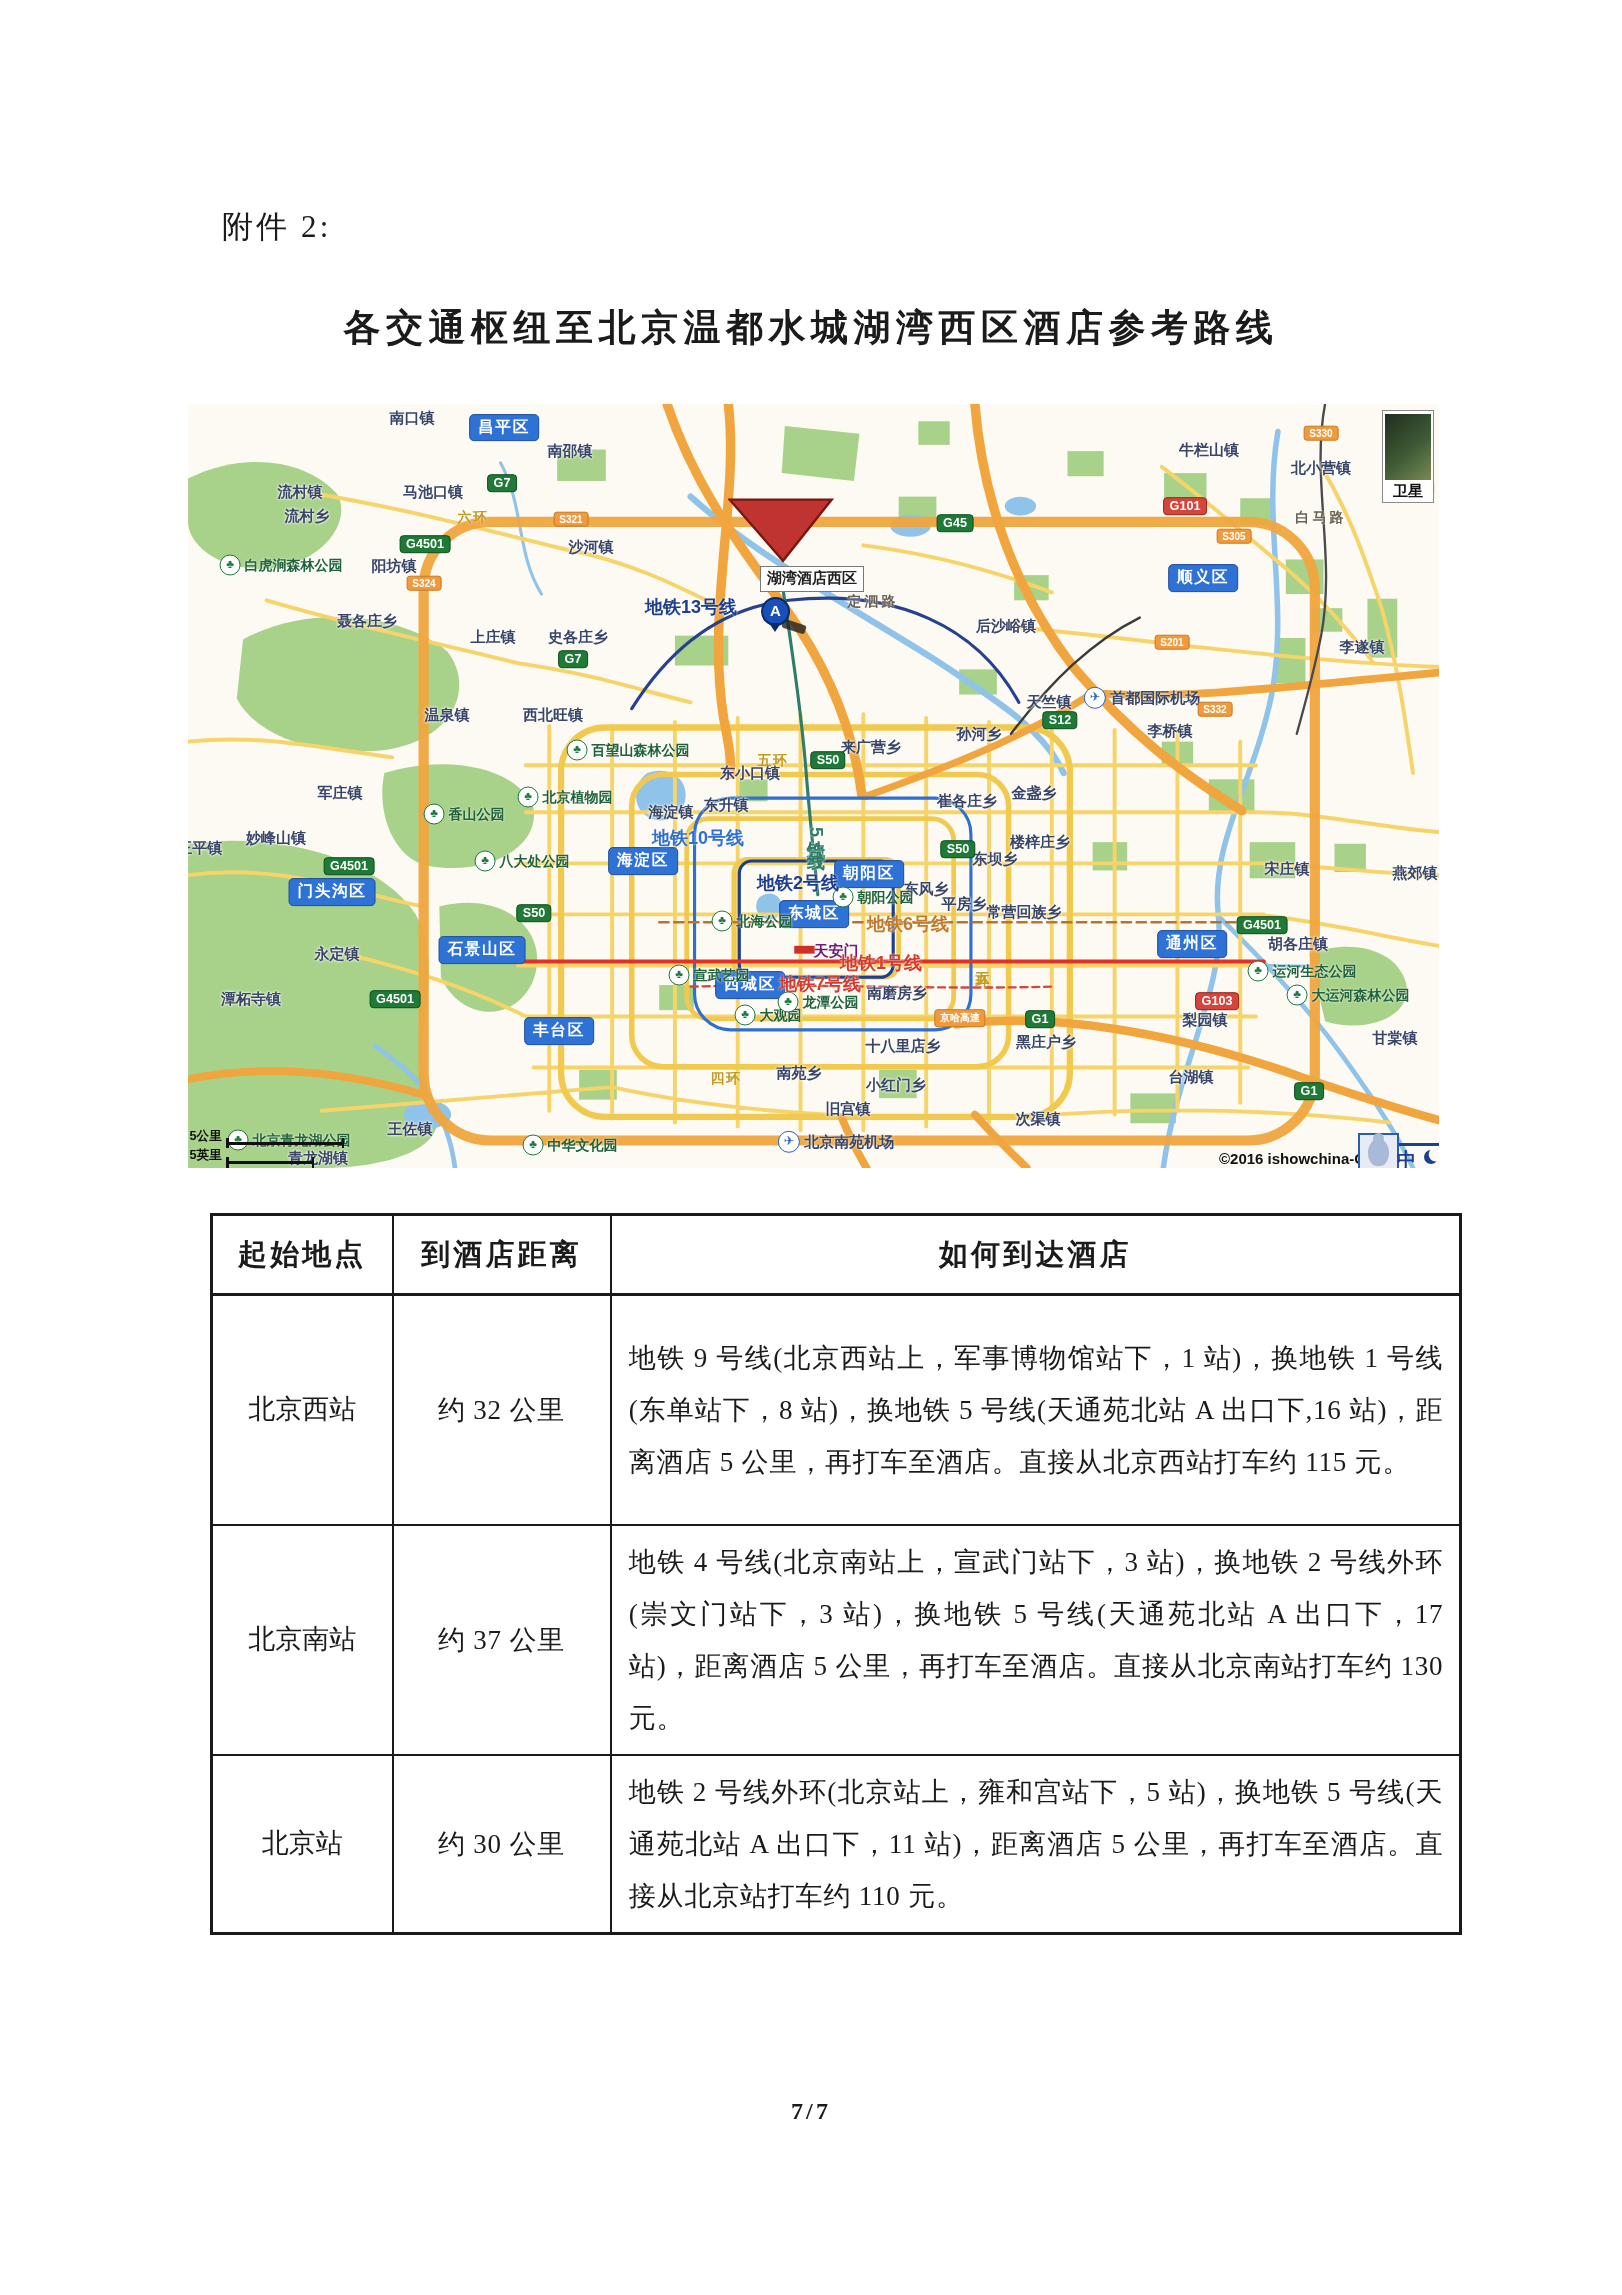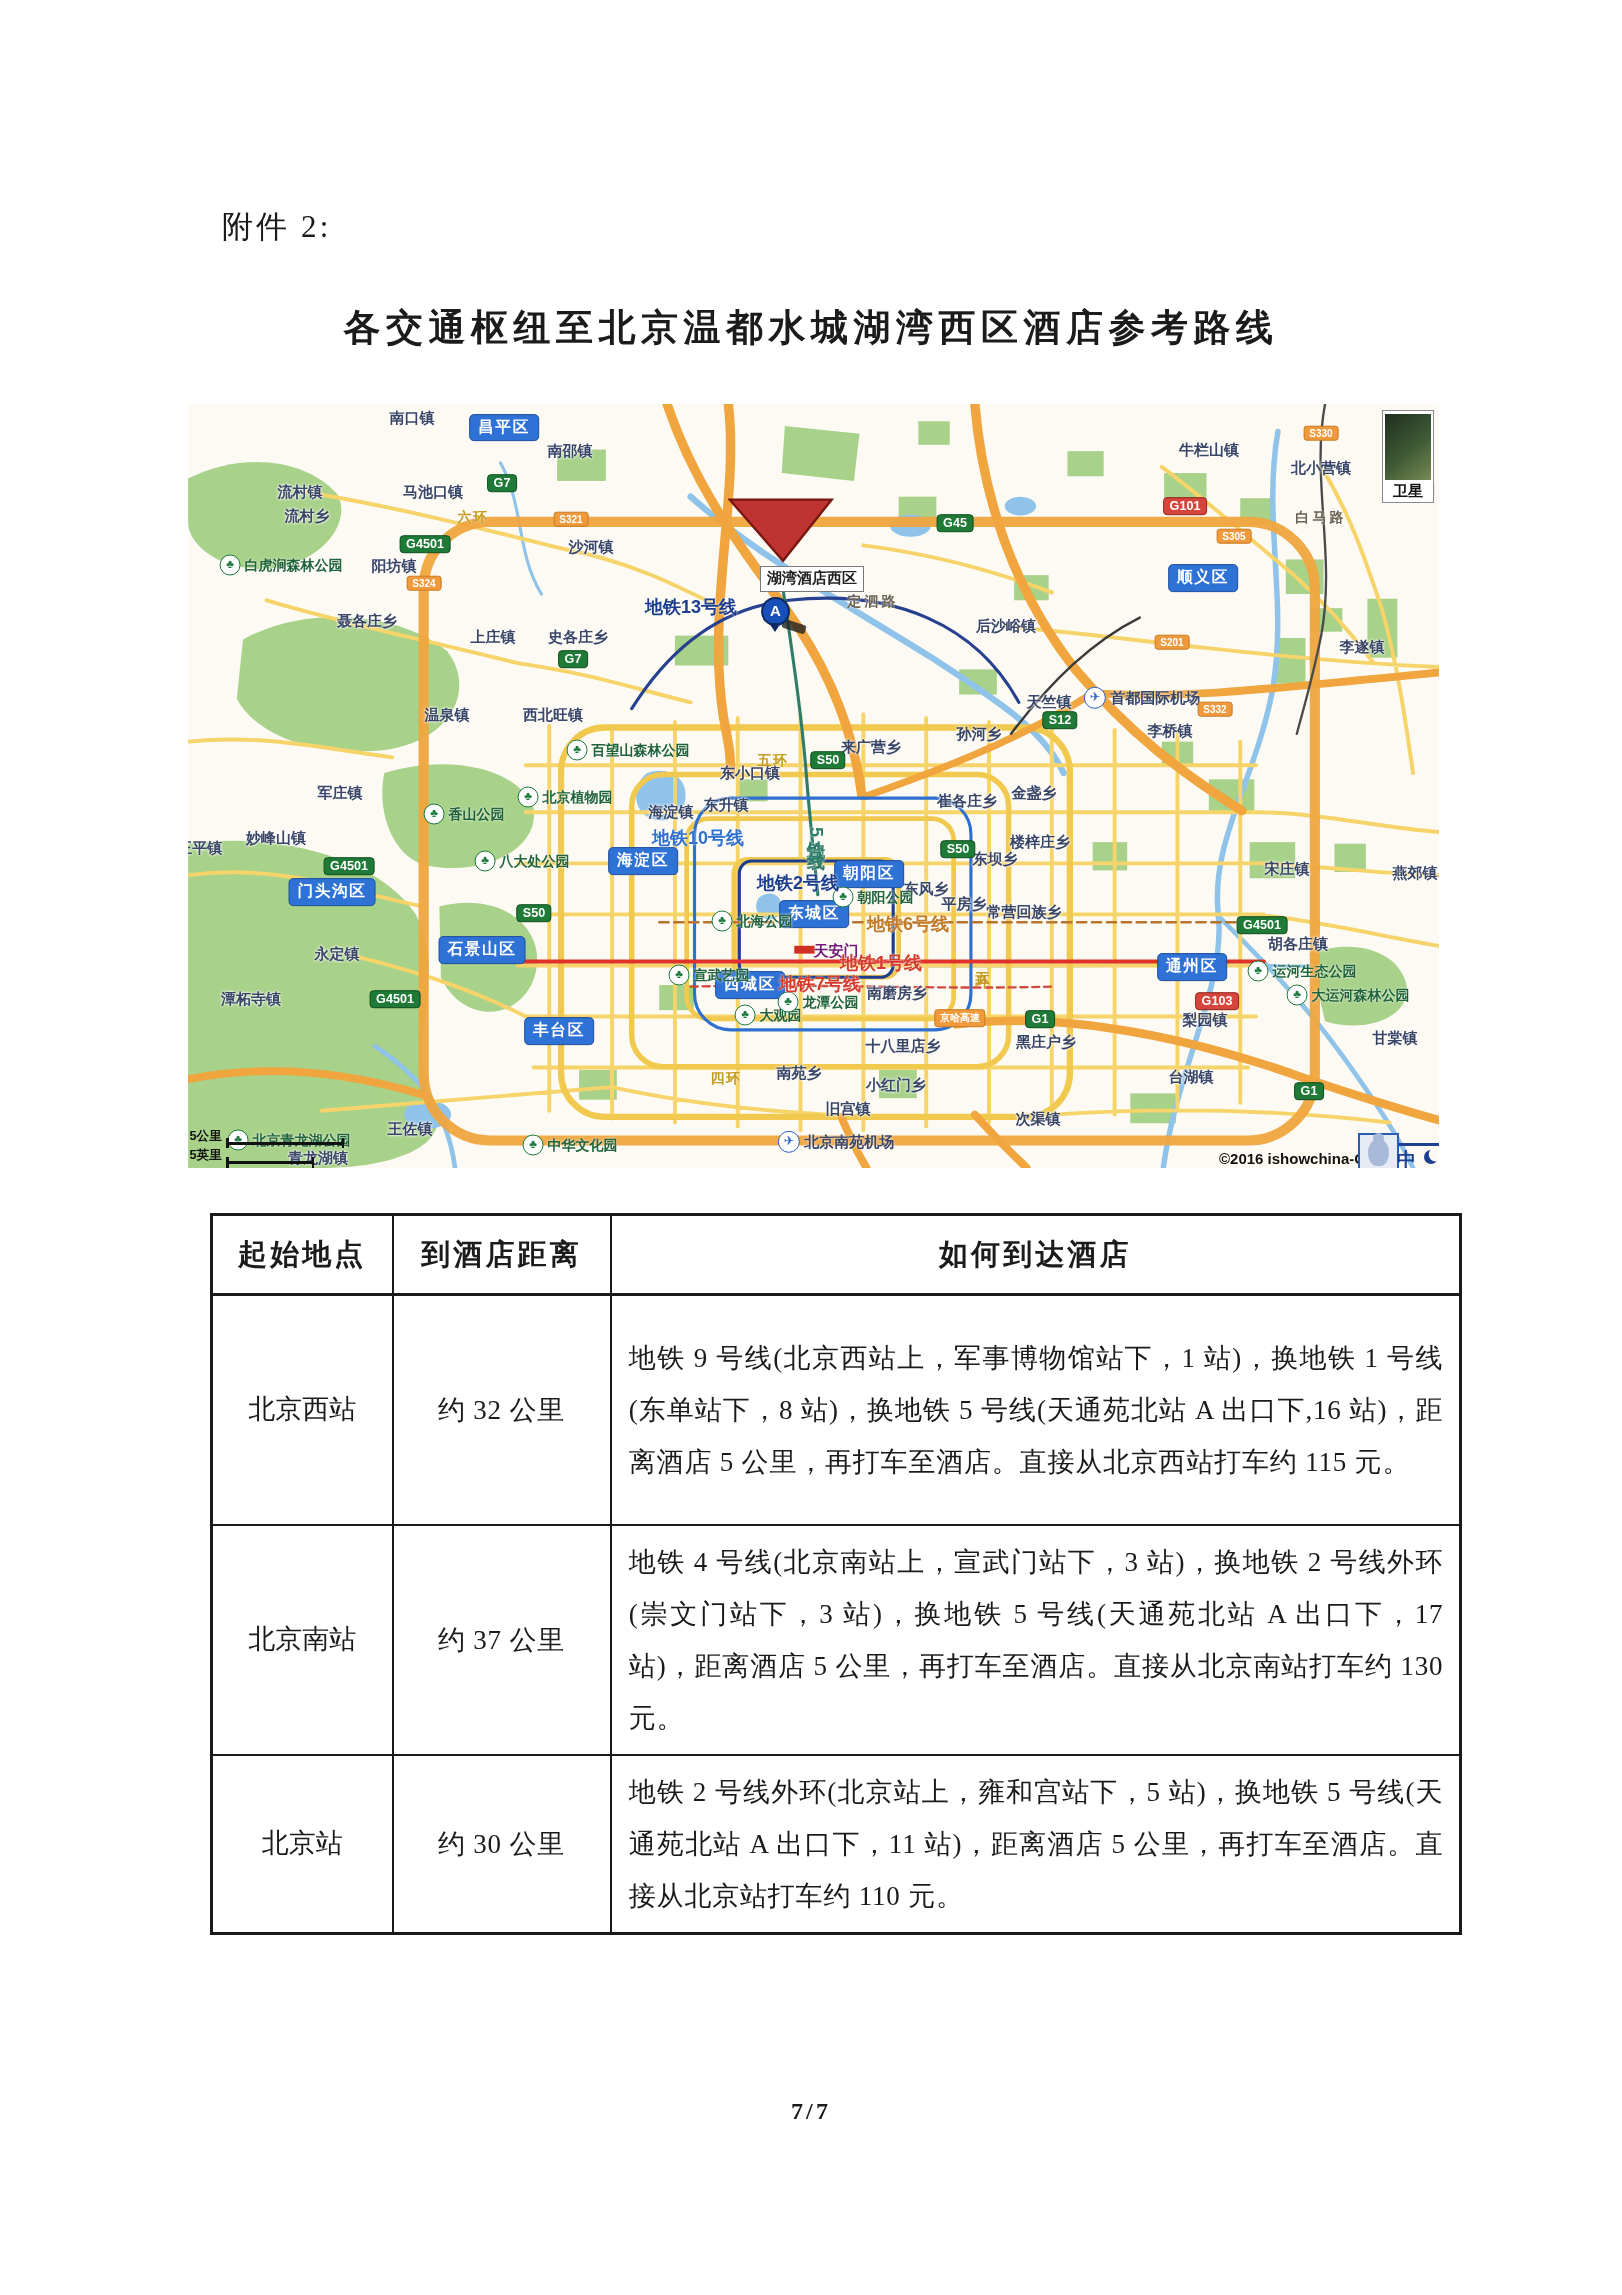--- a/index.html
+++ b/index.html
@@ -254,21 +254,21 @@
       <div class="ml town" style="left: 836px; top: 508px;">常营回族乡</div>
       <div class="ml town" style="left: 538px; top: 401px;">东升镇</div>
       <div class="ml town" style="left: 483px; top: 408px;">海淀镇</div>
       <div class="ml district" style="left: 455px; top: 457px;">海淀区</div>
       <div class="ml district" style="left: 681px; top: 470px;">朝阳区</div>
       <div class="ml district" style="left: 626px; top: 510px;">东城区</div>
       <div class="ml district" style="left: 562px; top: 540px; margin-top: 41px;">西城区</div>
       <div class="ml district" style="left: 294px; top: 546px;">石景山区</div>
       <div class="ml district" style="left: 144px; top: 488px;">门头沟区</div>
       <div class="ml district" style="left: 371px; top: 627px;">丰台区</div>
-      <div class="ml district" style="left: 1004px; top: 540px; margin-top: 23px;">通州区</div>
+      <div class="ml district" style="left: 1004px; top: 540px;">通州区</div>
       <div class="ml park" style="left: 377px; top: 393px;">
         <span class="mic tree">♣</span>
         <span>北京植物园</span>
       </div>
       <div class="ml park" style="left: 276px; top: 410px;">
         <span class="mic tree">♣</span>
         <span>香山公园</span>
       </div>
       <div class="ml park" style="left: 334px; top: 457px;">
         <span class="mic tree">♣</span>

